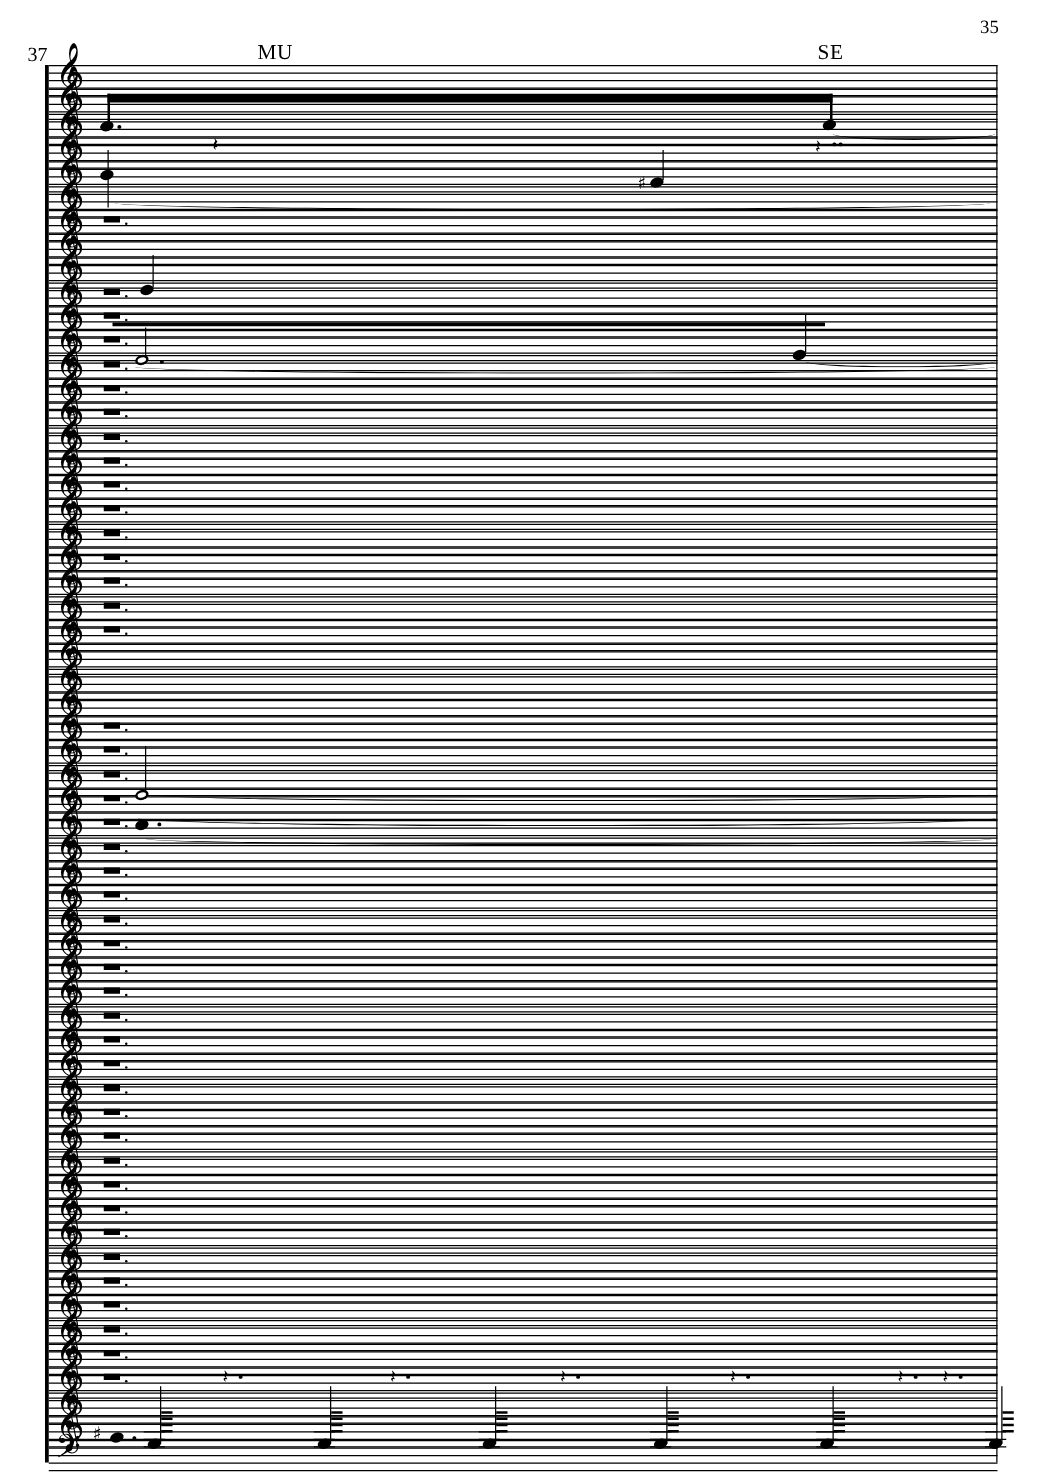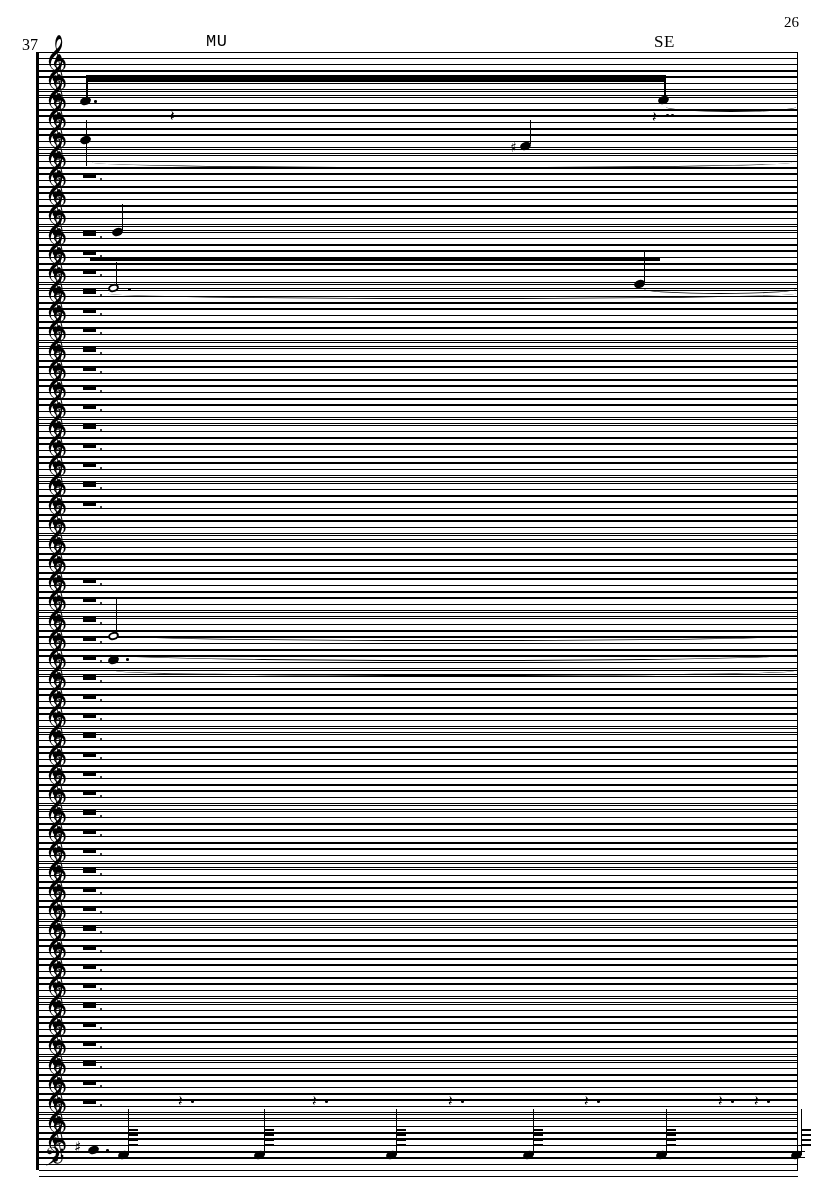--- a/index.html
+++ b/index.html
@@ -161,24 +161,24 @@
     background: #000;
     width: 9px;
     height: 1.7px;
   }
 </style>
 </head>
 <body>
 
 <div id="page">
 
-  <div class="page-number">26</div>
+  <div class="page-number">35</div>
   <div class="measure-number">37</div>
 
-  <div class="rehearsal" style="left:206px; top:32px;font-family:Liberation Mono, monospace;">MU</div>
+  <div class="rehearsal" style="left:206px; top:32px;">MU</div>
   <div class="rehearsal" style="left:654px; top:32px;">SE</div>
 
   <div class="score-frame">
     <div class="system-bracket"></div>
     <div class="barline-right"></div>
     <div id="staves-host">
         <div class="stave" style="top: 0px;">
           <div class="line"></div>
           <div class="line"></div>
           <div class="line"></div>

